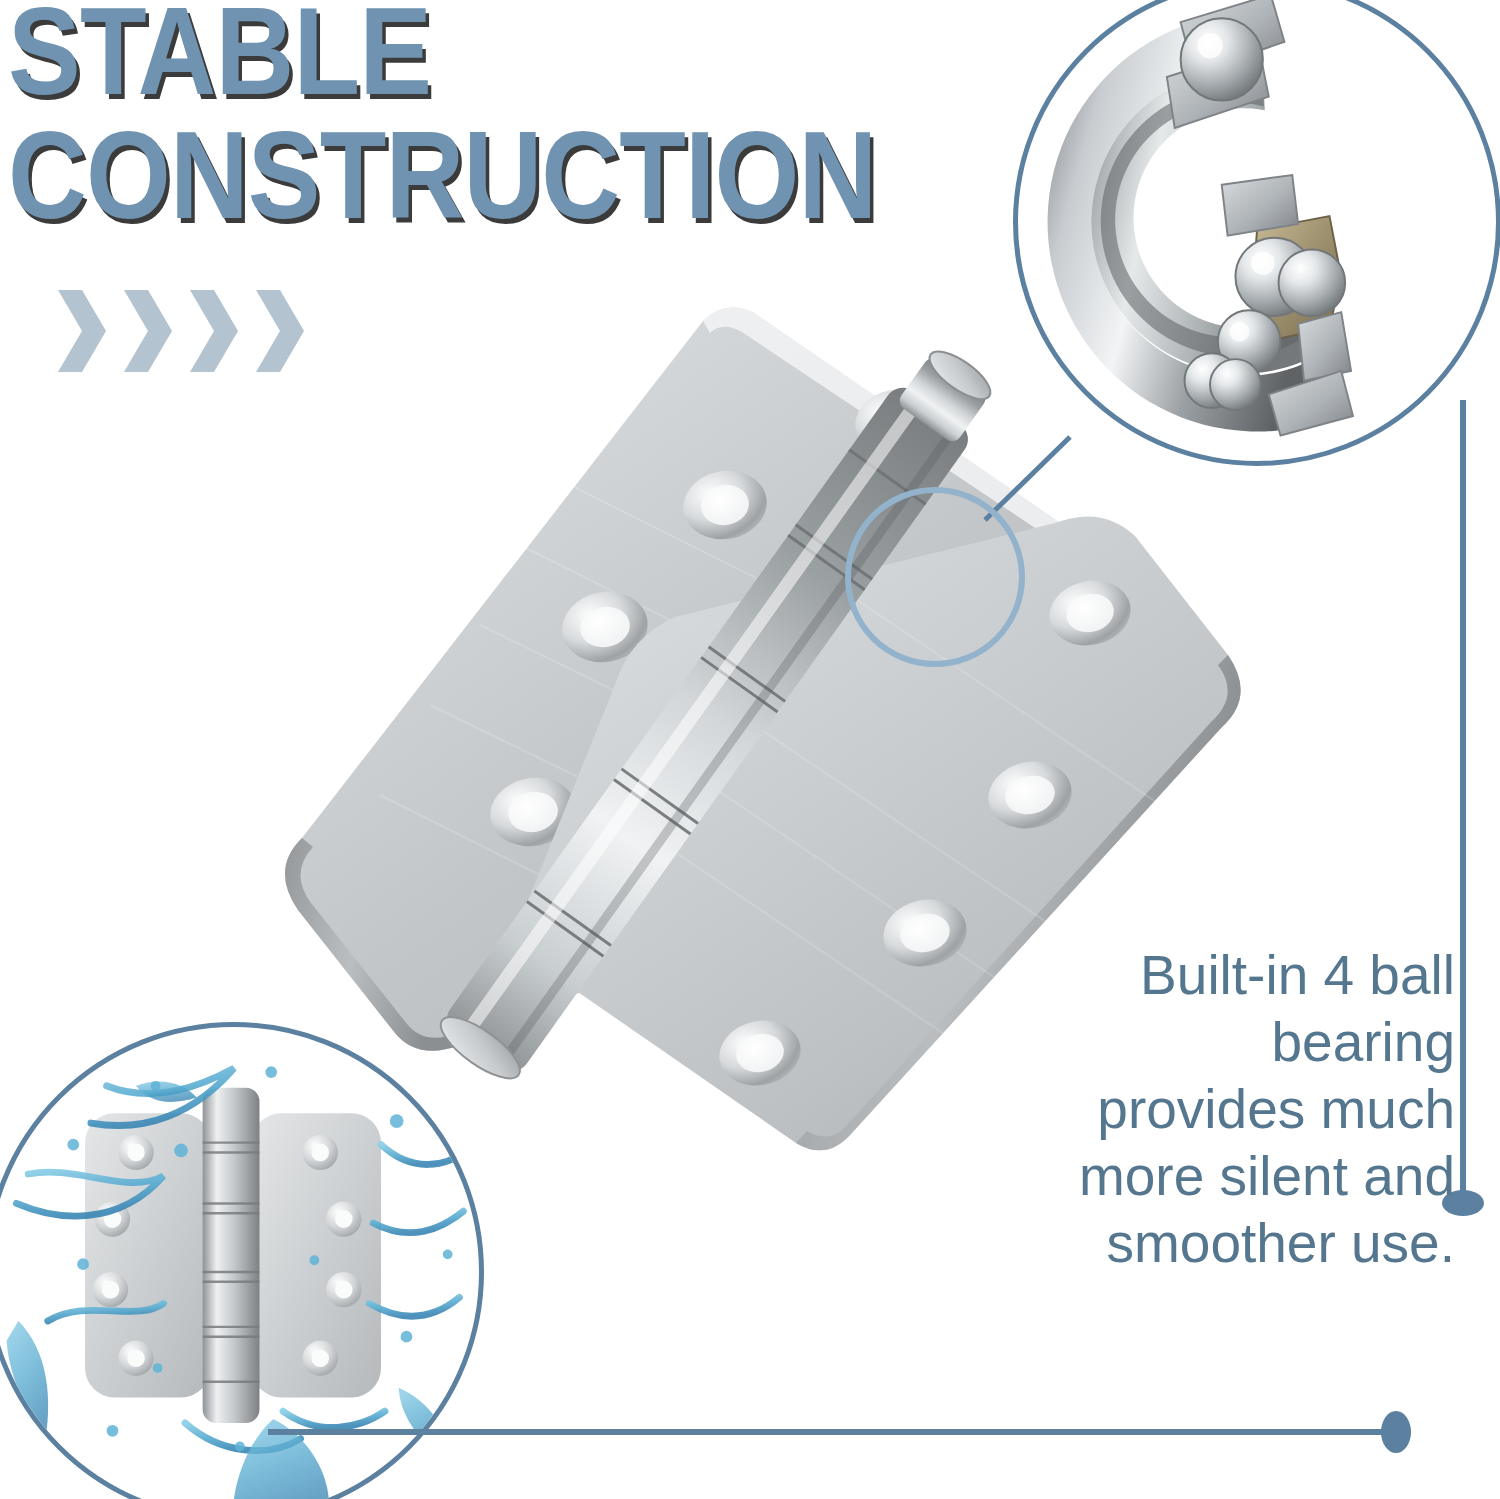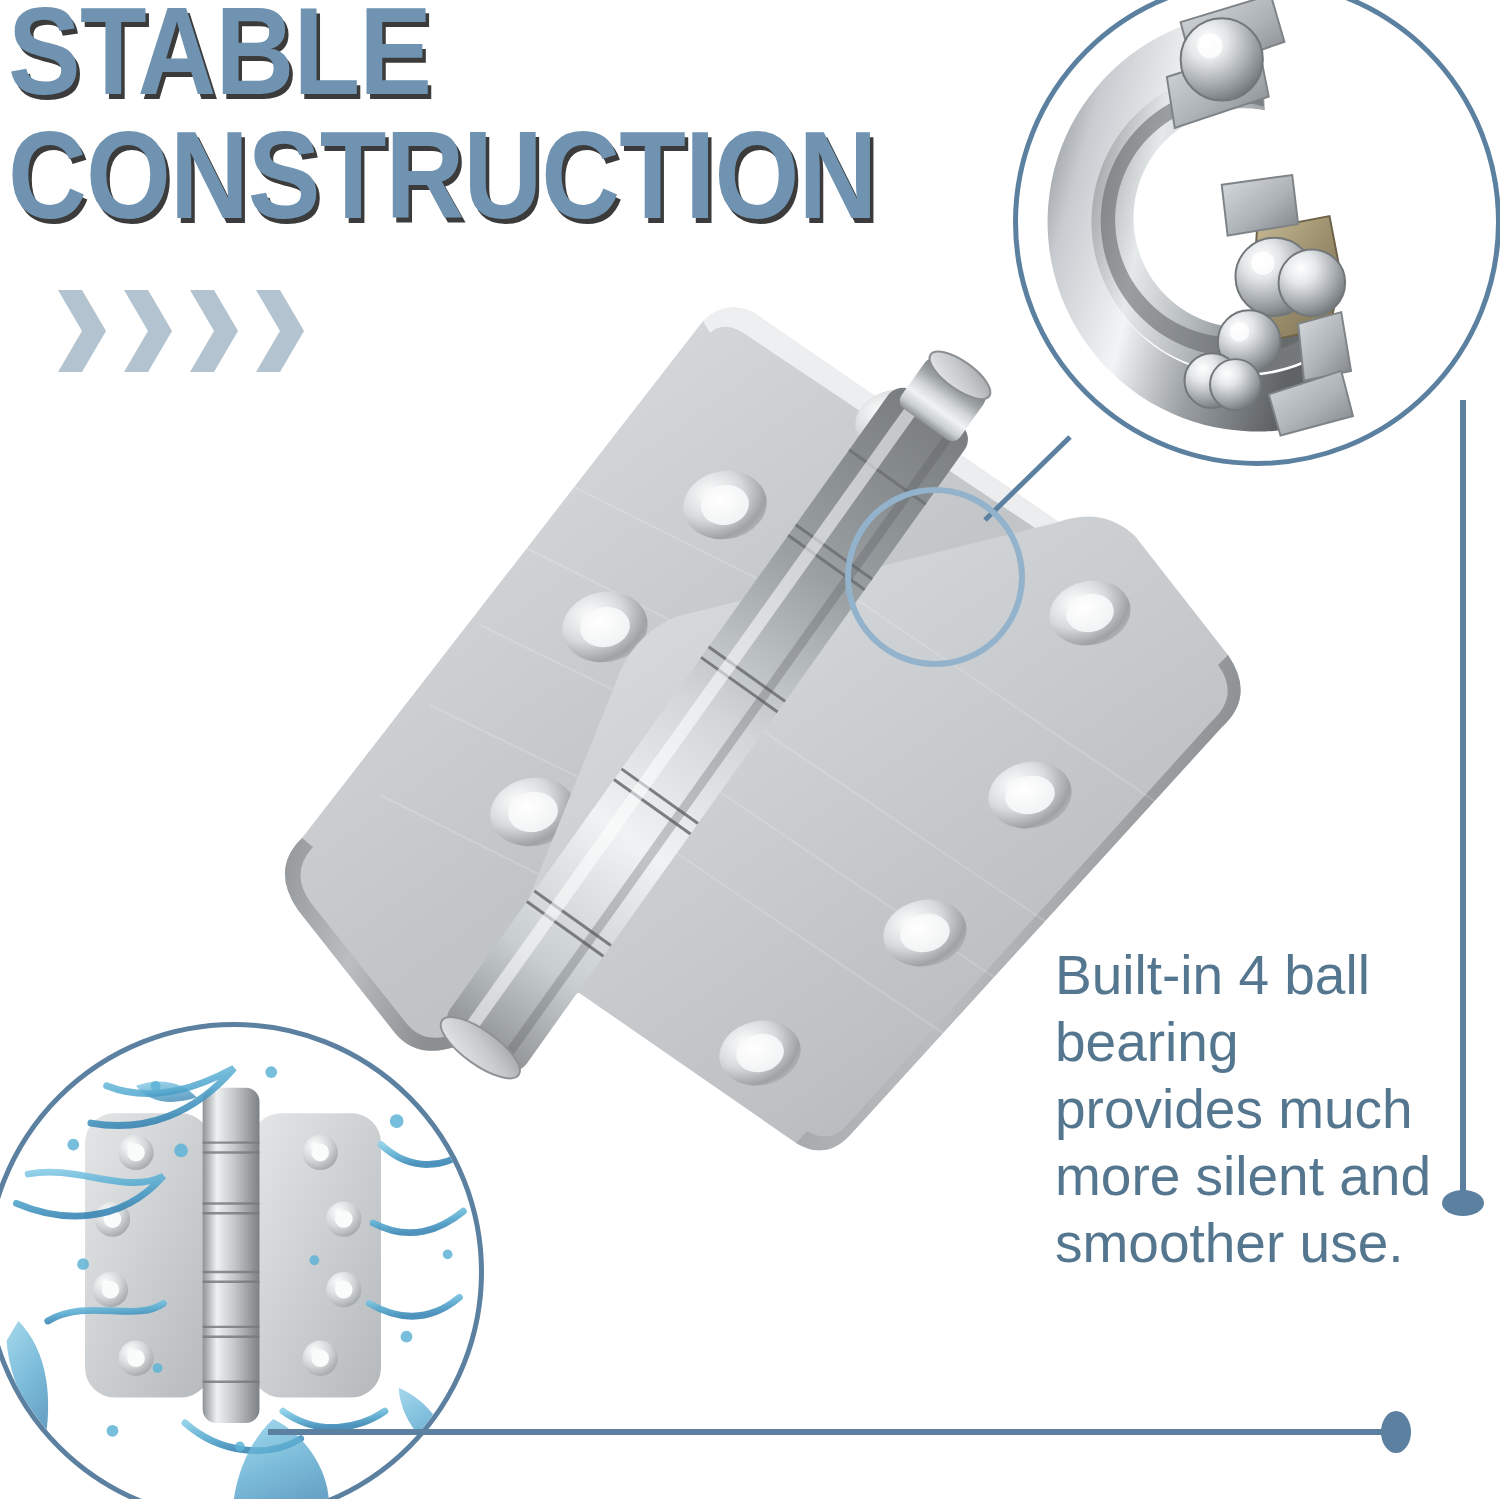--- a/index.html
+++ b/index.html
@@ -48,21 +48,21 @@
   #knuckle-ring{position:absolute;left:845px;top:487px;width:180px;height:180px;border:6px solid #93b2cb;border-radius:50%;box-sizing:border-box;z-index:26;}
 
   
   .caption{
     position:absolute;
     color:#55768f;
     font-family:"Liberation Sans Narrow","Liberation Sans",sans-serif;
     line-height:1.22;
     z-index:28;
   }
-  #cap-bearing{left:1055px;top:942px;width:400px;text-align:left;font-size:55px;letter-spacing:0px;}
+  #cap-bearing{left:1055px;top:942px;width:400px;text-align:right;font-size:55px;letter-spacing:0px;}
   #cap-finish{left:500px;top:1276px;width:890px;text-align:center;font-size:55px;}
 </style>
 </head>
 <body>
 
 <div id="stage">
 
   <div id="headline">
     <div class="hl-line" id="hl1">STABLE</div>
     <div class="hl-line" id="hl2">CONSTRUCTION</div>

